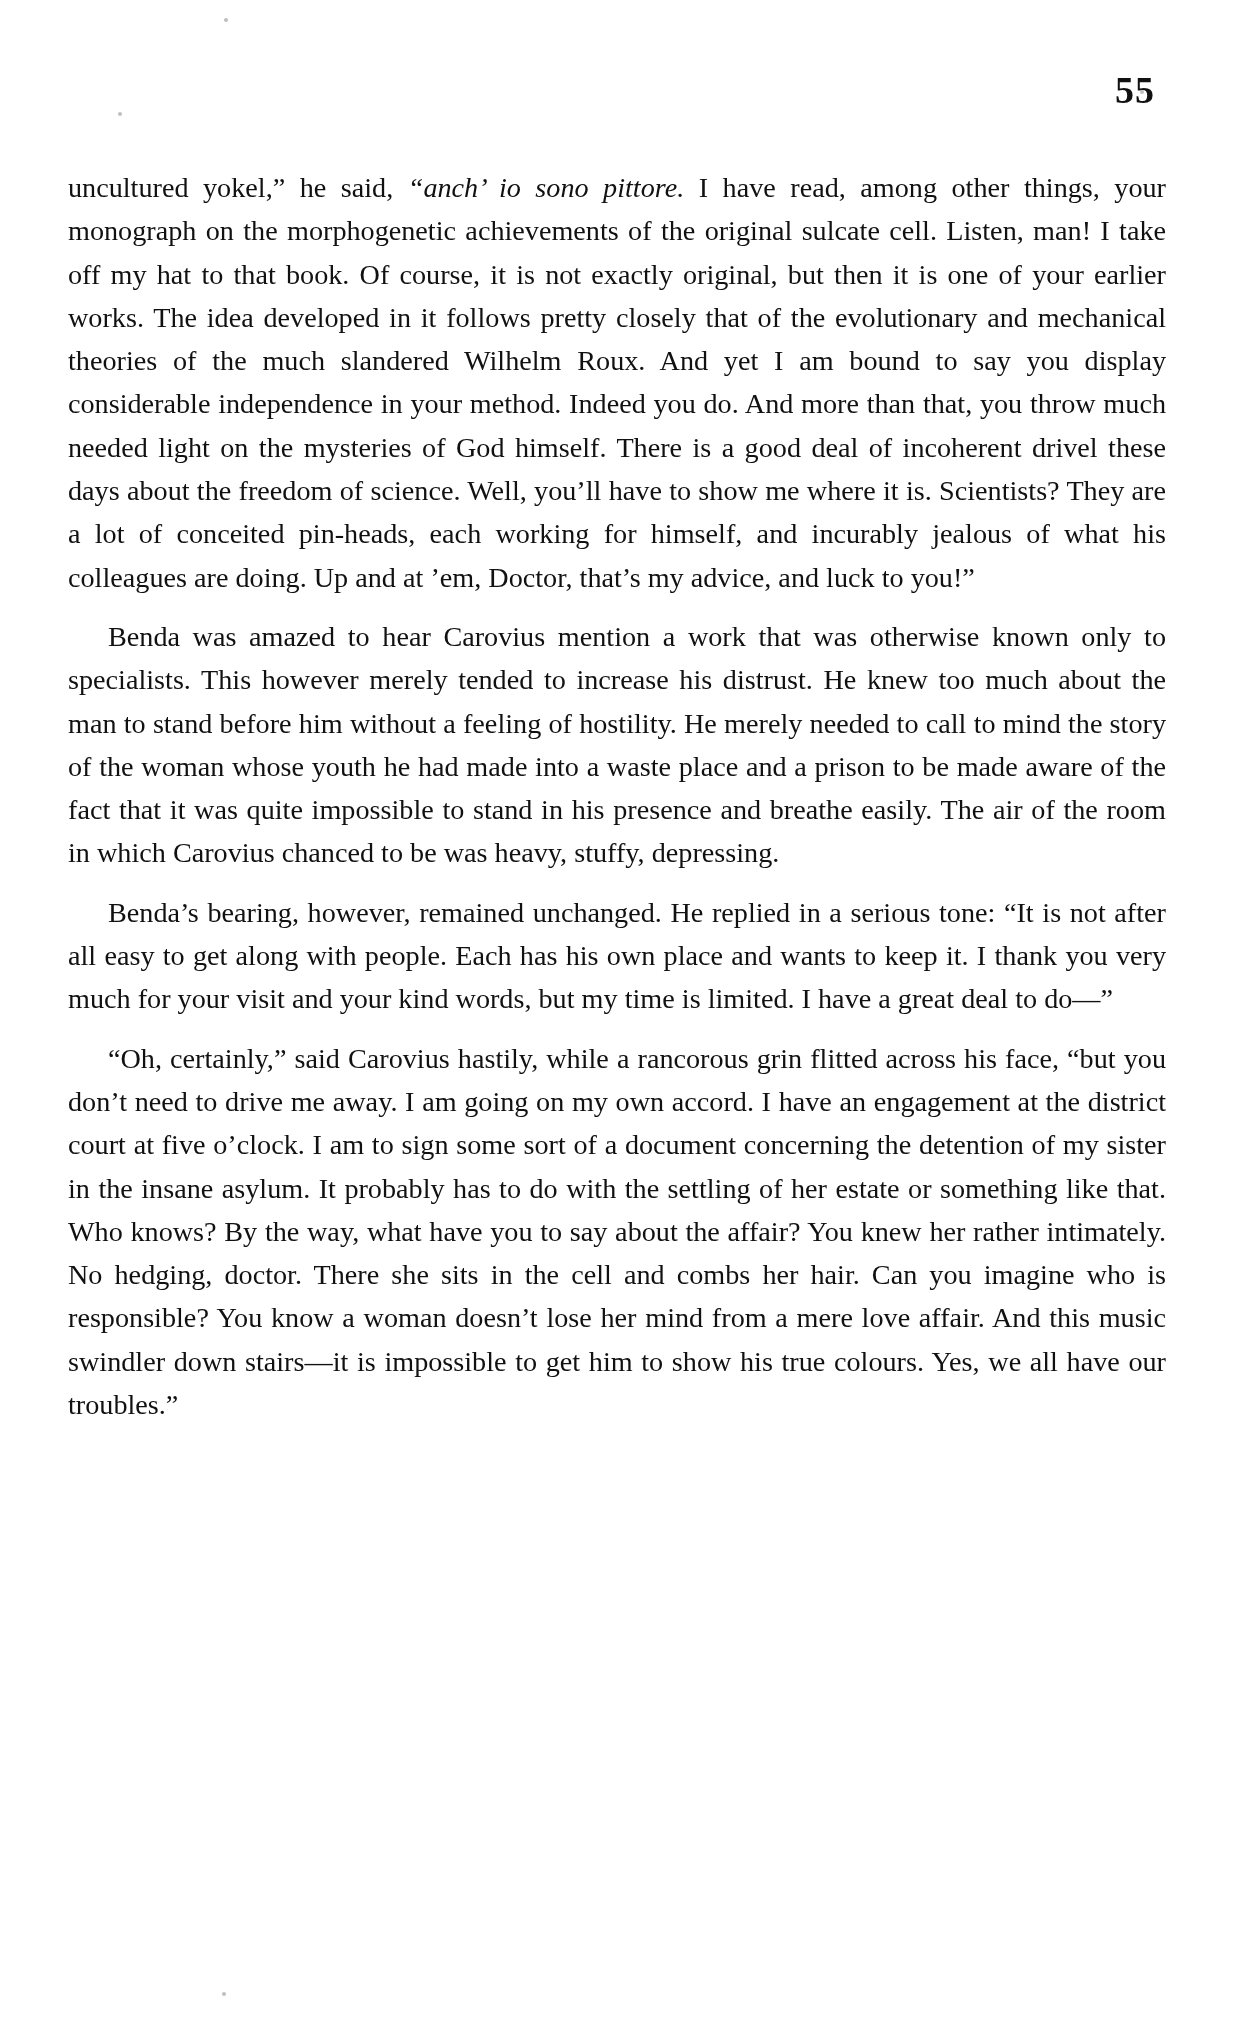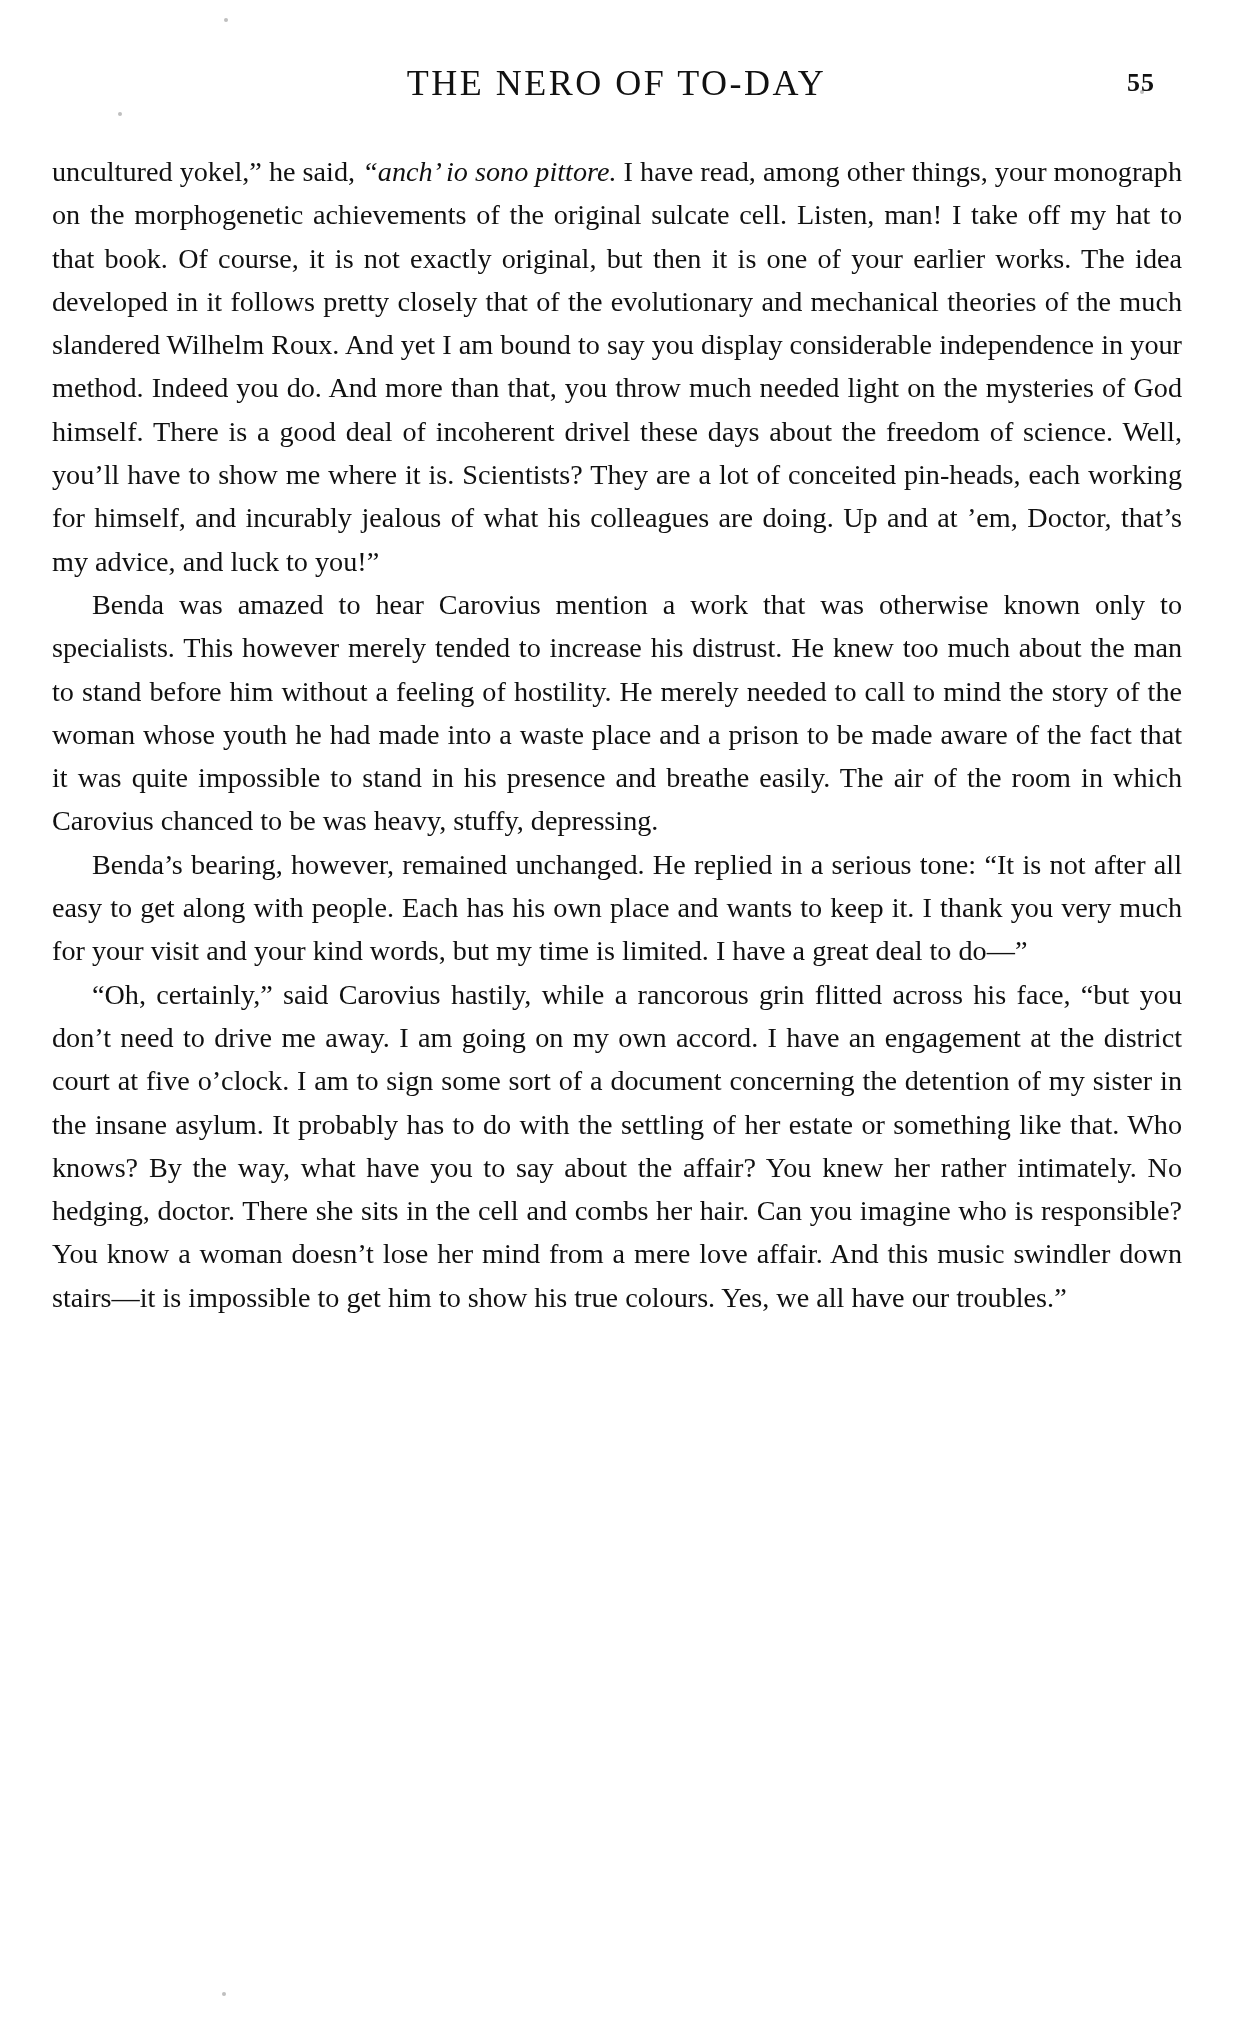--- a/index.html
+++ b/index.html
@@ -39,39 +39,39 @@
     font-family: "Liberation Serif", serif;
     color: #111;
     margin: 0;
     padding: 0;
     white-space: nowrap;
   }
   .folio {
     position: absolute;
     right: 18px;
     top: 6px;
-    font-size: 26px;
+    font-size: 38px;
     font-weight: bold;
     color: #111;
     letter-spacing: 1px;
   }
   .body-text {
     position: absolute;
     top: 150px;
     left: 52px;
     width: 1130px;
     font-size: 28.2px;
     line-height: 43.3px;
     text-align: justify;
     text-justify: inter-word;
     color: #111;
     -webkit-font-smoothing: antialiased;
   }
   .body-text p {
-    margin: 0;
+    margin: 16px;
     padding: 0;
     text-indent: 0;
   }
   .body-text p.indent {
     text-indent: 40px;
     font-family: Liberation Serif, serif;
   }
   .body-text p .ital {
     font-style: italic;
   }
@@ -91,21 +91,20 @@
 <body>
 
 <div class="page">
 
   <span class="spacer-dot d1"></span>
   <span class="spacer-dot d2"></span>
   <span class="spacer-dot d3"></span>
   <span class="spacer-dot d4"></span>
 
   <div class="page-header">
-    <h1 class="running-head">THE NERO OF TO-DAY</h1>
     <span class="folio">55</span>
   </div>
 
   <div class="body-text" id="body-text">
       <p><span>uncultured yokel,” he said, </span><span class="ital">“anch’ io sono pittore.</span><span>  I have read, among other things, your monograph on the morphogenetic achievements of the original sulcate cell.  Listen, man!  I take off my hat to that book.  Of course, it is not exactly original, but then it is one of your earlier works.  The idea developed in it follows pretty closely that of the evolutionary and mechanical theories of the much slandered Wilhelm Roux.  And yet I am bound to say you display considerable independence in your method.  Indeed you do.  And more than that, you throw much needed light on the mysteries of God himself.  There is a good deal of incoherent drivel these days about the freedom of science.  Well, you’ll have to show me where it is.  Scientists?  They are a lot of conceited pin-heads, each working for himself, and incurably jealous of what his colleagues are doing.  Up and at ’em, Doctor, that’s my advice, and luck to you!”</span></p>
       <p class="indent"><span>Benda was amazed to hear Carovius mention a work that was otherwise known only to specialists.  This however merely tended to increase his distrust.  He knew too much about the man to stand before him without a feeling of hostility.  He merely needed to call to mind the story of the woman whose youth he had made into a waste place and a prison to be made aware of the fact that it was quite impossible to stand in his presence and breathe easily.  The air of the room in which Carovius chanced to be was heavy, stuffy, depressing.</span></p>
       <p class="indent"><span>Benda’s bearing, however, remained unchanged.  He replied in a serious tone: “It is not after all easy to get along with people.  Each has his own place and wants to keep it.  I thank you very much for your visit and your kind words, but my time is limited.  I have a great deal to do—”</span></p>
       <p class="indent"><span>“Oh, certainly,” said Carovius hastily, while a rancorous grin flitted across his face, “but you don’t need to drive me away.  I am going on my own accord.  I have an engagement at the district court at five o’clock.  I am to sign some sort of a document concerning the detention of my sister in the insane asylum.  It probably has to do with the settling of her estate or something like that.  Who knows?  By the way, what have you to say about the affair?  You knew her rather intimately.  No hedging, doctor.  There she sits in the cell and combs her hair.  Can you imagine who is responsible?  You know a woman doesn’t lose her mind from a mere love affair.  And this music swindler down stairs—it is impossible to get him to show his true colours.  Yes, we all have our troubles.”</span></p>
     </div>
 

